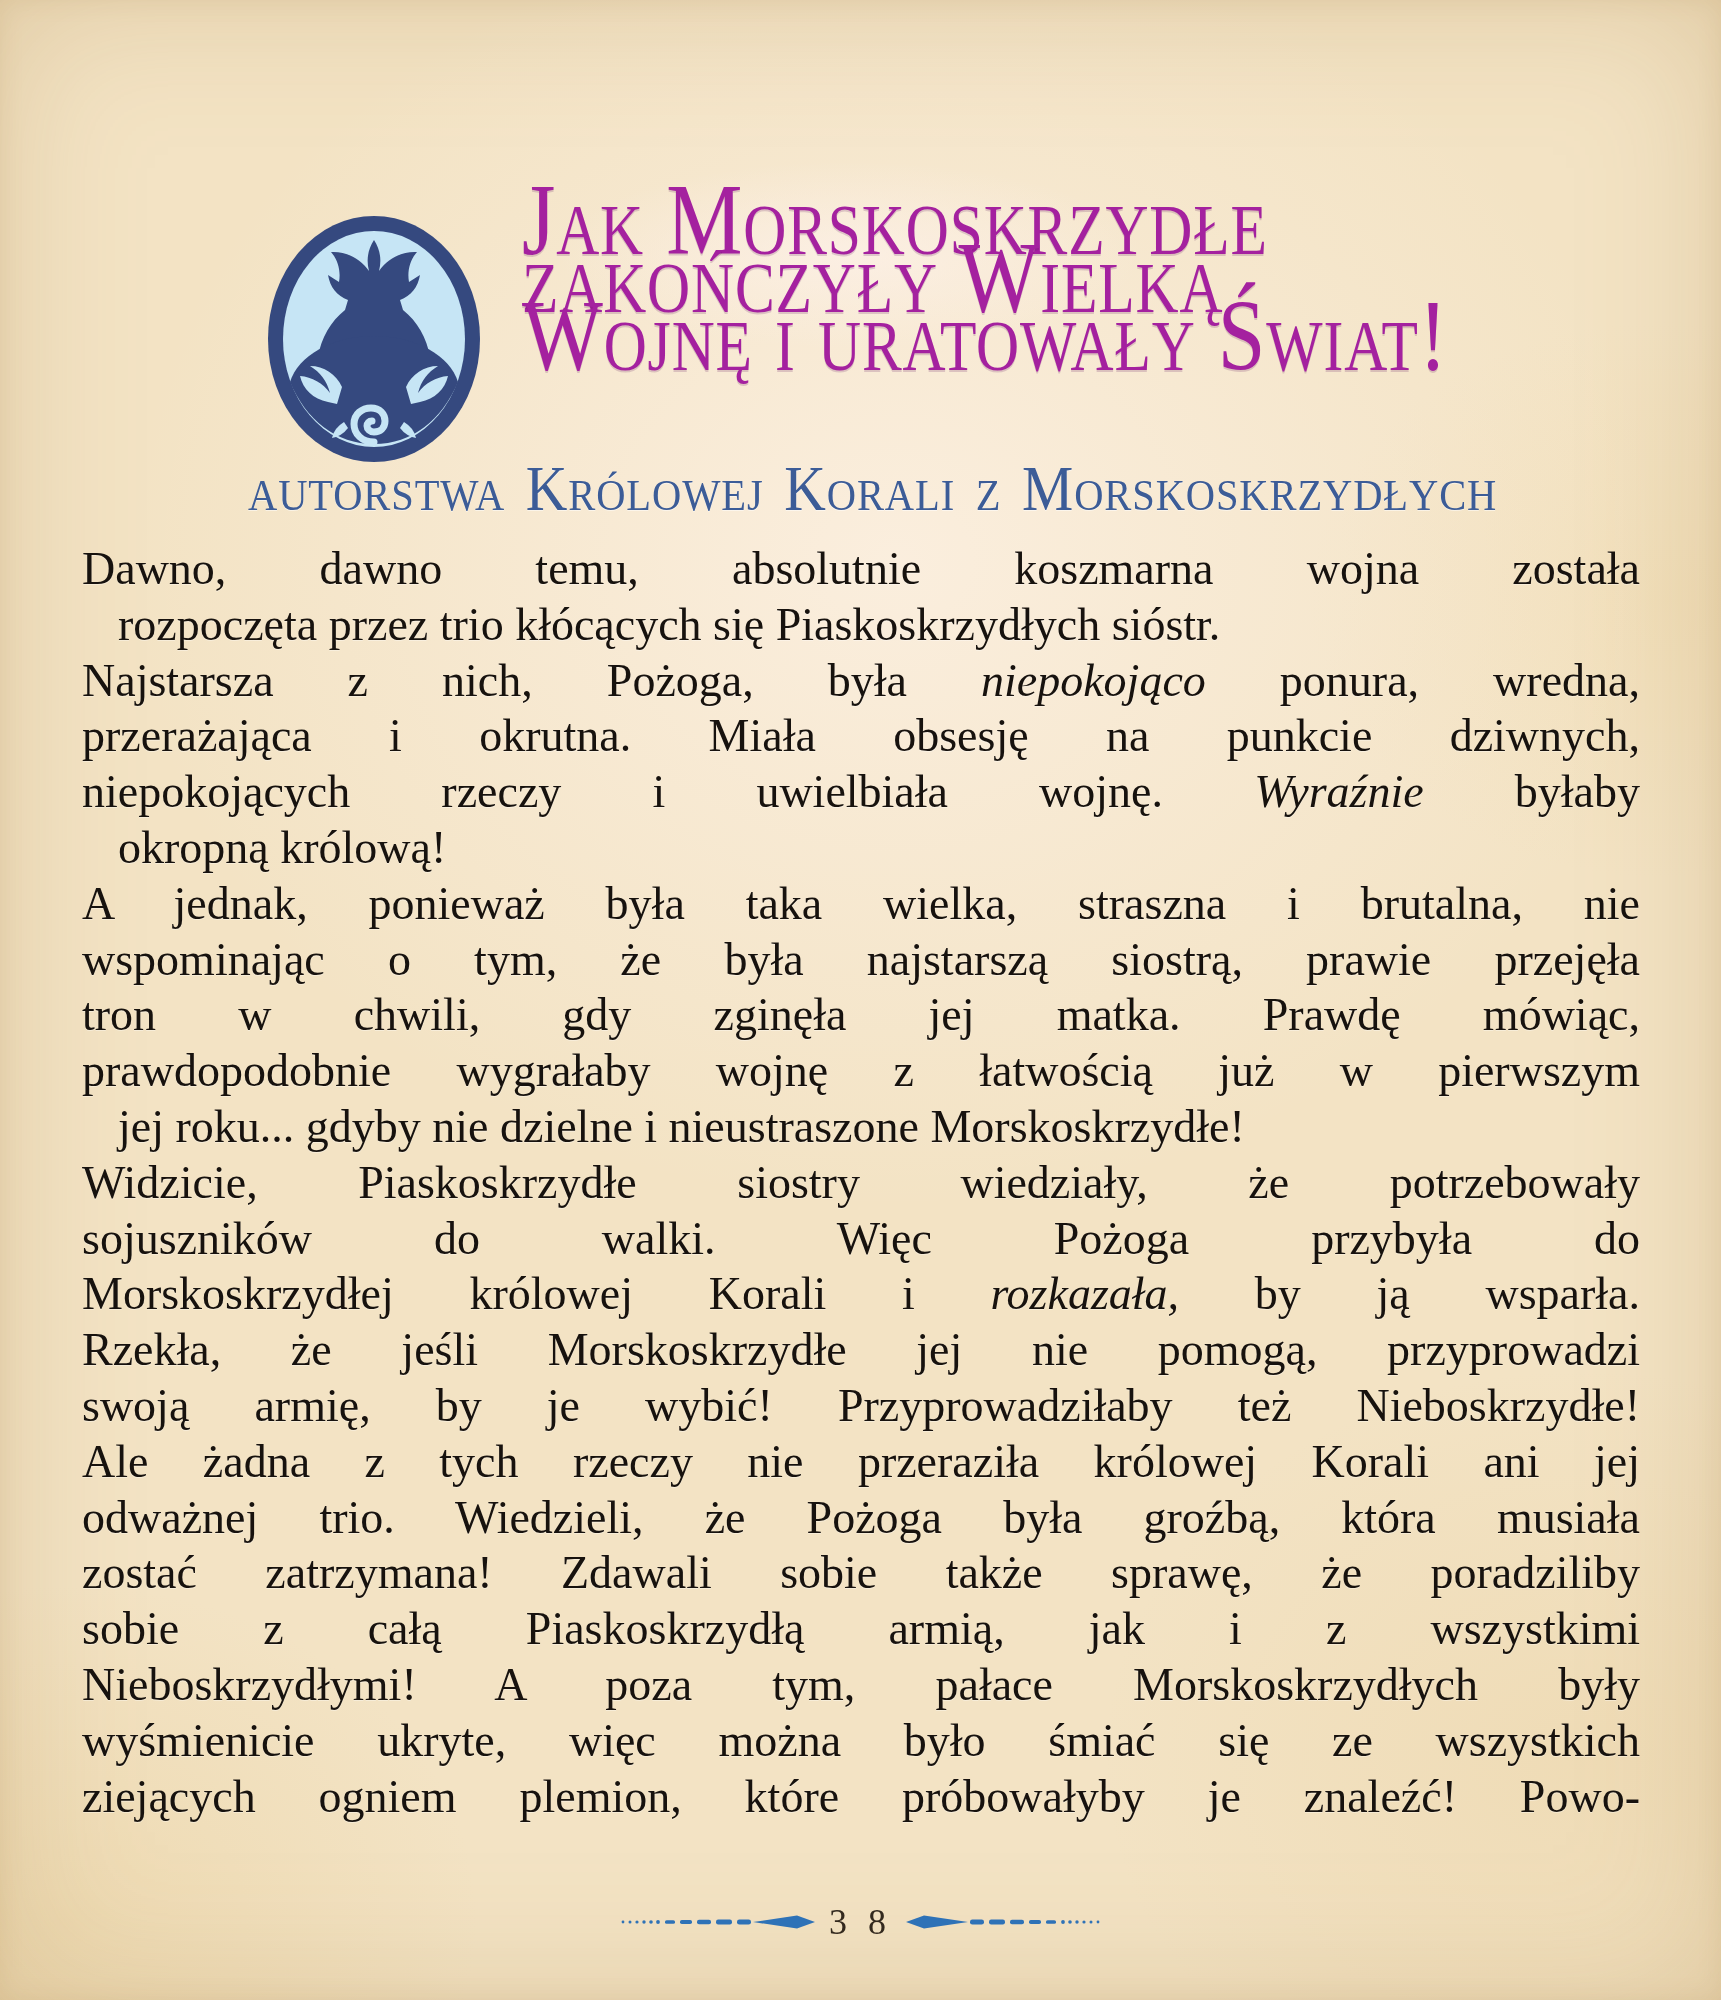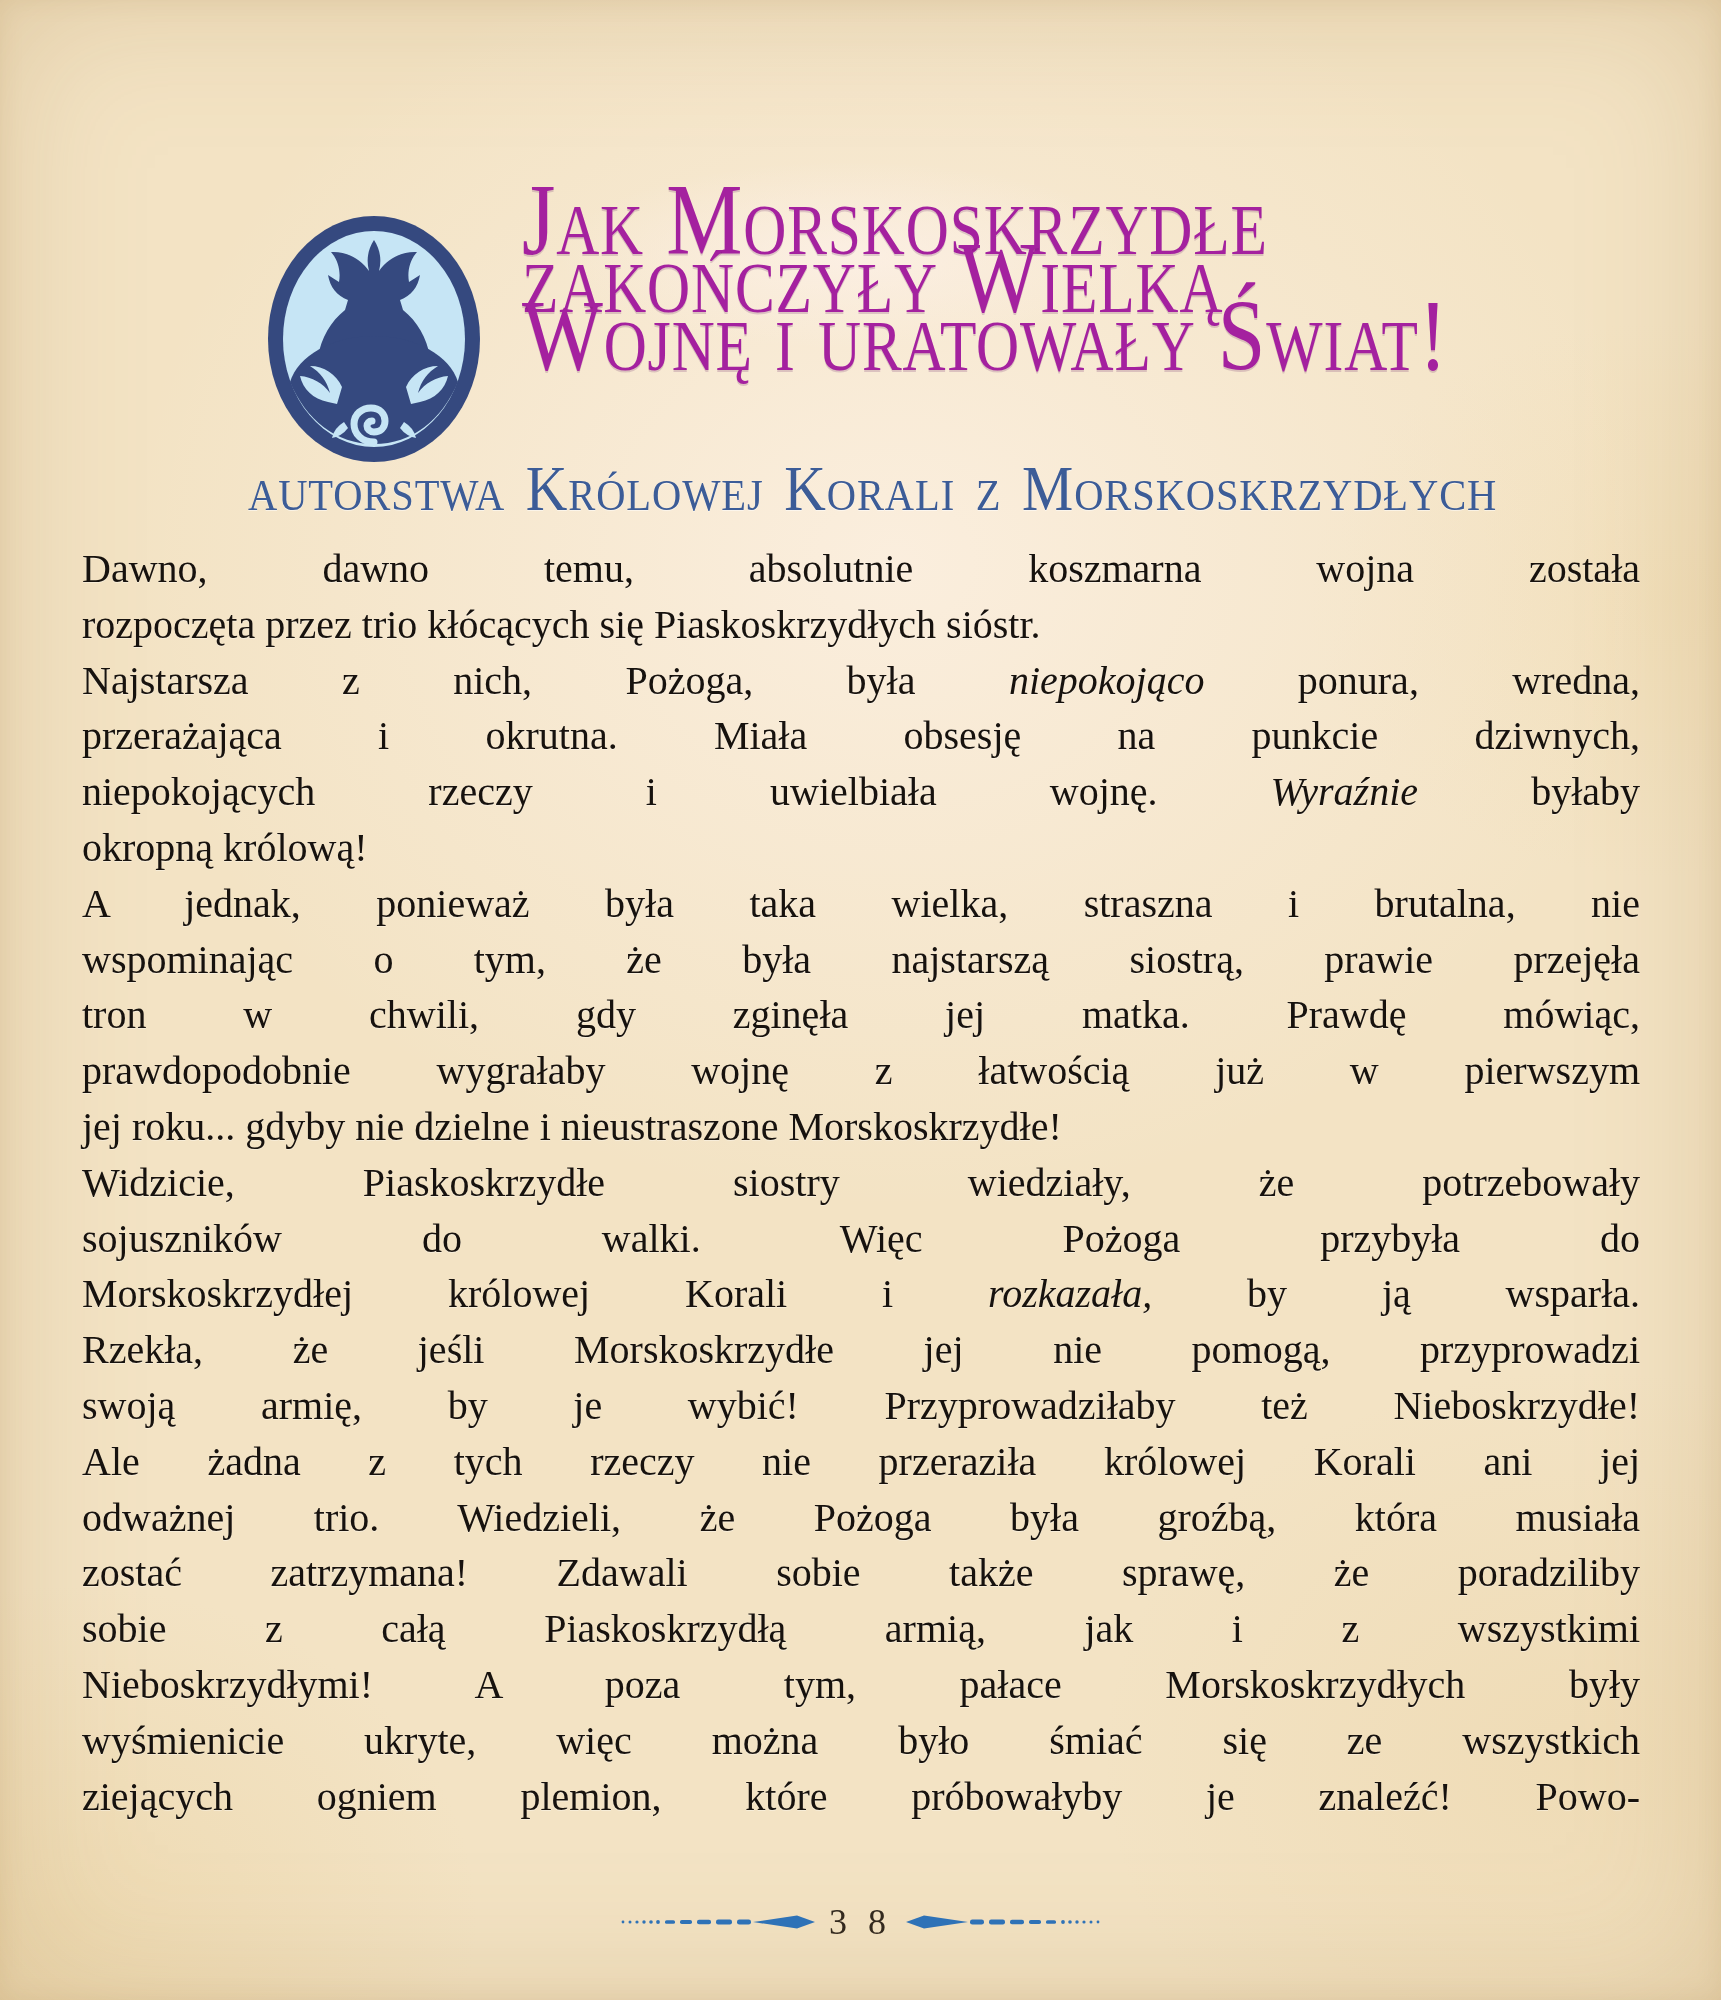--- a/index.html
+++ b/index.html
@@ -29,24 +29,24 @@
 
   .byline{
     position:absolute;left:248px;top:461px;white-space:nowrap;
     font-size:64px;line-height:56px;font-variant:small-caps;letter-spacing:1px;word-spacing:6px;
     color:var(--byline,#3c5c97);transform:scaleX(.90);transform-origin:left top;
     text-shadow:0 1px 0 rgba(255,255,255,.5);
   }
 
   .bodytext{
     position:absolute;left:82px;top:541px;width:1558px;
-    font-size:40px;line-height:55.8px;color:var(--body-text,#17120e);
+    font-size:46px;line-height:55.8px;color:var(--body-text,#17120e);
   }
   .line{text-align:justify;text-align-last:justify;text-shadow:0 1px 0 rgba(255,255,255,.35);}
-  .line.para-end{text-align-last:left;}
+  .line.para-end{text-align-last:left;margin-left:36px;}
   .line i{font-style:italic;}
 
   .footer{position:absolute;top:1898px;left:0;width:100%;display:flex;justify-content:center;align-items:center;gap:10px;}
   .page-number{font-size:36px;line-height:48px;letter-spacing:6px;color:var(--page-number,#33291e);}
   .orn{display:block;}
   .orn .ink{fill:var(--ornament-blue,#2e72b7);}
 </style>
 </head>
 <body>
 

